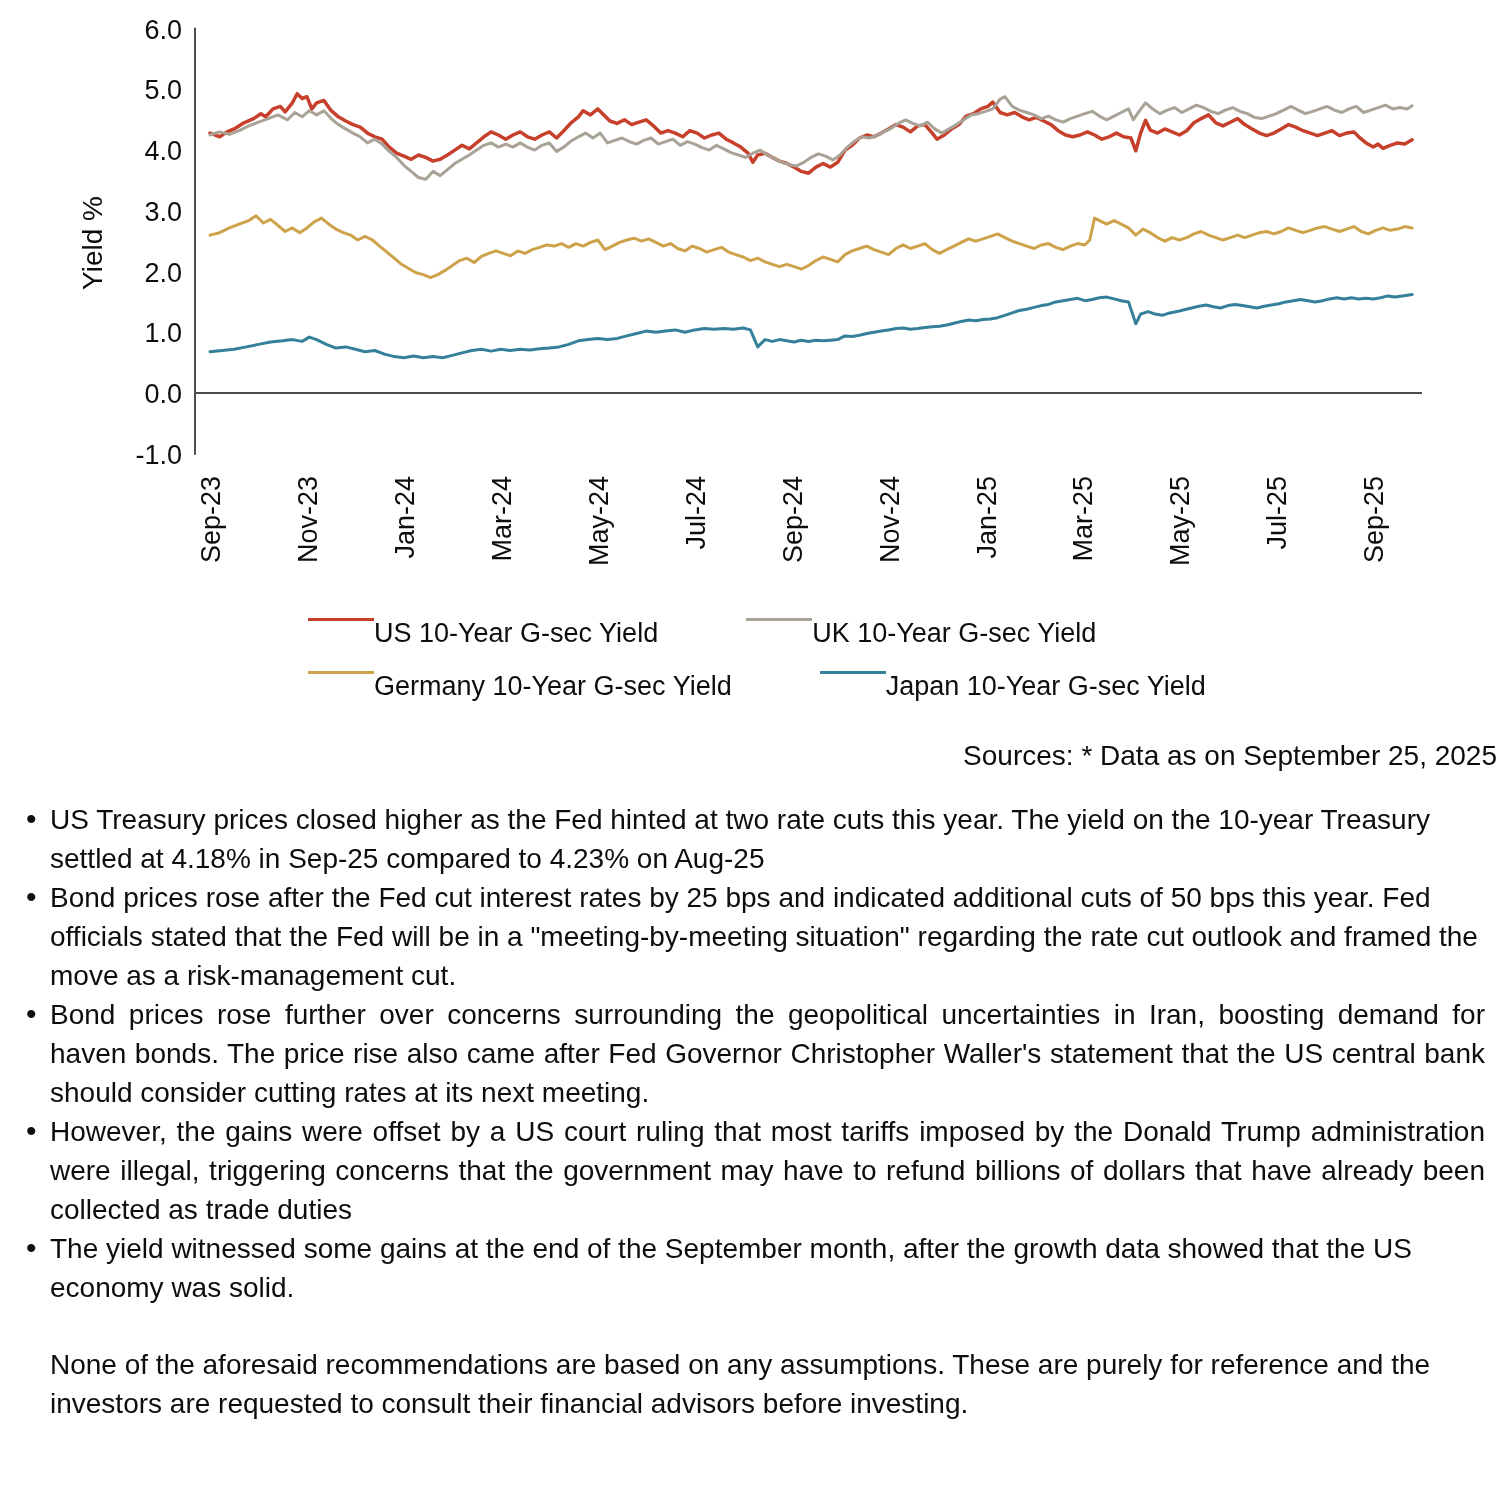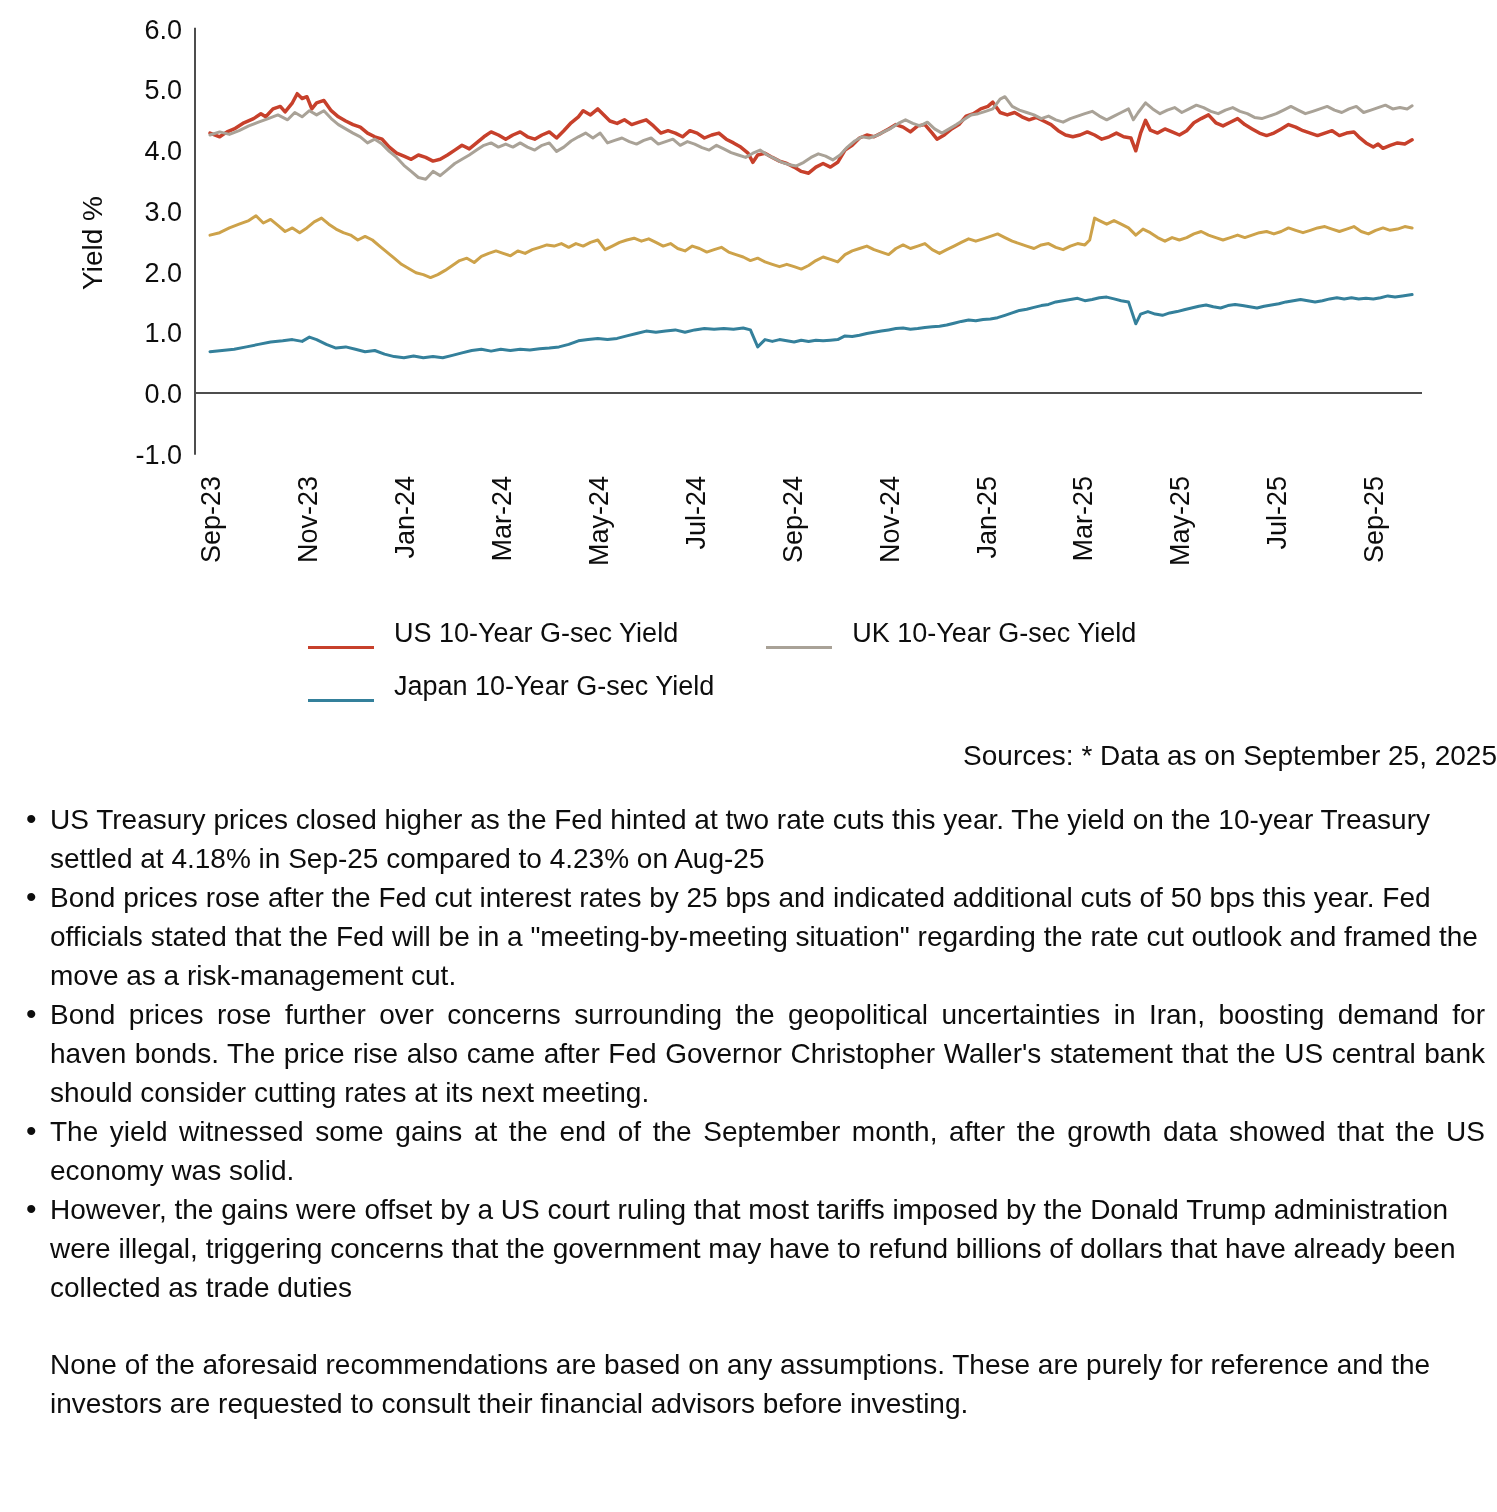--- a/index.html
+++ b/index.html
@@ -3,21 +3,21 @@
 <meta charset="utf-8">
 <style>
   html,body{margin:0;padding:0;background:#ffffff;}
   body{width:1497px;font-family:"Liberation Sans",sans-serif;color:#0d0d0d;}
   .page{width:1497px;overflow:hidden;}
   svg text{font-family:"Liberation Sans",sans-serif;fill:#0d0d0d;}
   .chart-wrap{width:1195px;}
   .legend{margin-top:22px;}
   .legend-row{display:flex;align-items:center;margin-left:308px;gap:88px;}
   .legend-row + .legend-row{margin-top:22px;}
-  .legend-item{display:flex;align-items:flex-end;gap:20px;white-space:nowrap;}
+  .legend-item{display:flex;align-items:flex-start;gap:0;white-space:nowrap;}
   .swatch{display:inline-block;width:66px;height:3px;}
   .legend-label{font-size:27px;}
   .sources{text-align:right;font-size:28px;margin:38px 0 0 0;}
   .bullets{list-style:none;margin:28px 0 0 0;padding:0 12px 0 24px;}
   .bullets li{position:relative;padding-left:26px;font-size:28px;line-height:39px;}
   .bullets li::before{content:"\2022";position:absolute;left:2px;top:-1px;font-size:30px;}
   .bullets li:nth-child(3),
   .bullets li:nth-child(4){text-align:justify;}
   .source-note{font-size:28px;line-height:39px;margin:36px 30px 0 50px;text-align:justify;}
   .disclaimer{font-size:28px;line-height:39px;margin:38px 30px 0 50px;}
@@ -66,32 +66,36 @@
         <span class="swatch" style="background: rgb(199, 64, 43);"></span>
         <span class="legend-label">US 10-Year G-sec Yield</span>
       </div>
       <div class="legend-item">
         <span class="swatch" style="background: rgb(169, 162, 151);"></span>
         <span class="legend-label">UK 10-Year G-sec Yield</span>
       </div>
     </div>
     <div class="legend-row">
       <div class="legend-item">
+        <span class="swatch" style="background: rgb(205, 162, 74);"></span>
+        <span class="legend-label">Germany 10-Year G-sec Yield</span>
+      </div>
+      <div class="legend-item">
         <span class="swatch" style="background: rgb(52, 128, 155);"></span>
         <span class="legend-label">Japan 10-Year G-sec Yield</span>
       </div>
     </div>
   </div>
 
   <p class="sources">Sources: * Data as on September 25, 2025</p>
 
   <ul class="bullets">
     <li>US Treasury prices closed higher as the Fed hinted at two rate cuts this year. The yield on the 10-year Treasury settled at 4.18% in Sep-25 compared to 4.23% on Aug-25</li>
     <li>Bond prices rose after the Fed cut interest rates by 25 bps and indicated additional cuts of 50 bps this year. Fed officials stated that the Fed will be in a "meeting-by-meeting situation" regarding the rate cut outlook and framed the move as a risk-management cut.</li>
     <li>Bond prices rose further over concerns surrounding the geopolitical uncertainties in Iran, boosting demand for haven bonds. The price rise also came after Fed Governor Christopher Waller's statement that the US central bank should consider cutting rates at its next meeting.</li>
+    <li>However, the gains were offset by a US court ruling that most tariffs imposed by the Donald Trump administration were illegal, triggering concerns that the government may have to refund billions of dollars that have already been collected as trade duties</li>
     <li>The yield witnessed some gains at the end of the September month, after the growth data showed that the US economy was solid.</li>
-    <li>However, the gains were offset by a US court ruling that most tariffs imposed by the Donald Trump administration were illegal, triggering concerns that the government may have to refund billions of dollars that have already been collected as trade duties</li>
   </ul>
 
 
   <p class="disclaimer">None of the aforesaid recommendations are based on any assumptions. These are purely for reference and the investors are requested to consult their financial advisors before investing.</p>
 
 </div>
 
 </body></html>

